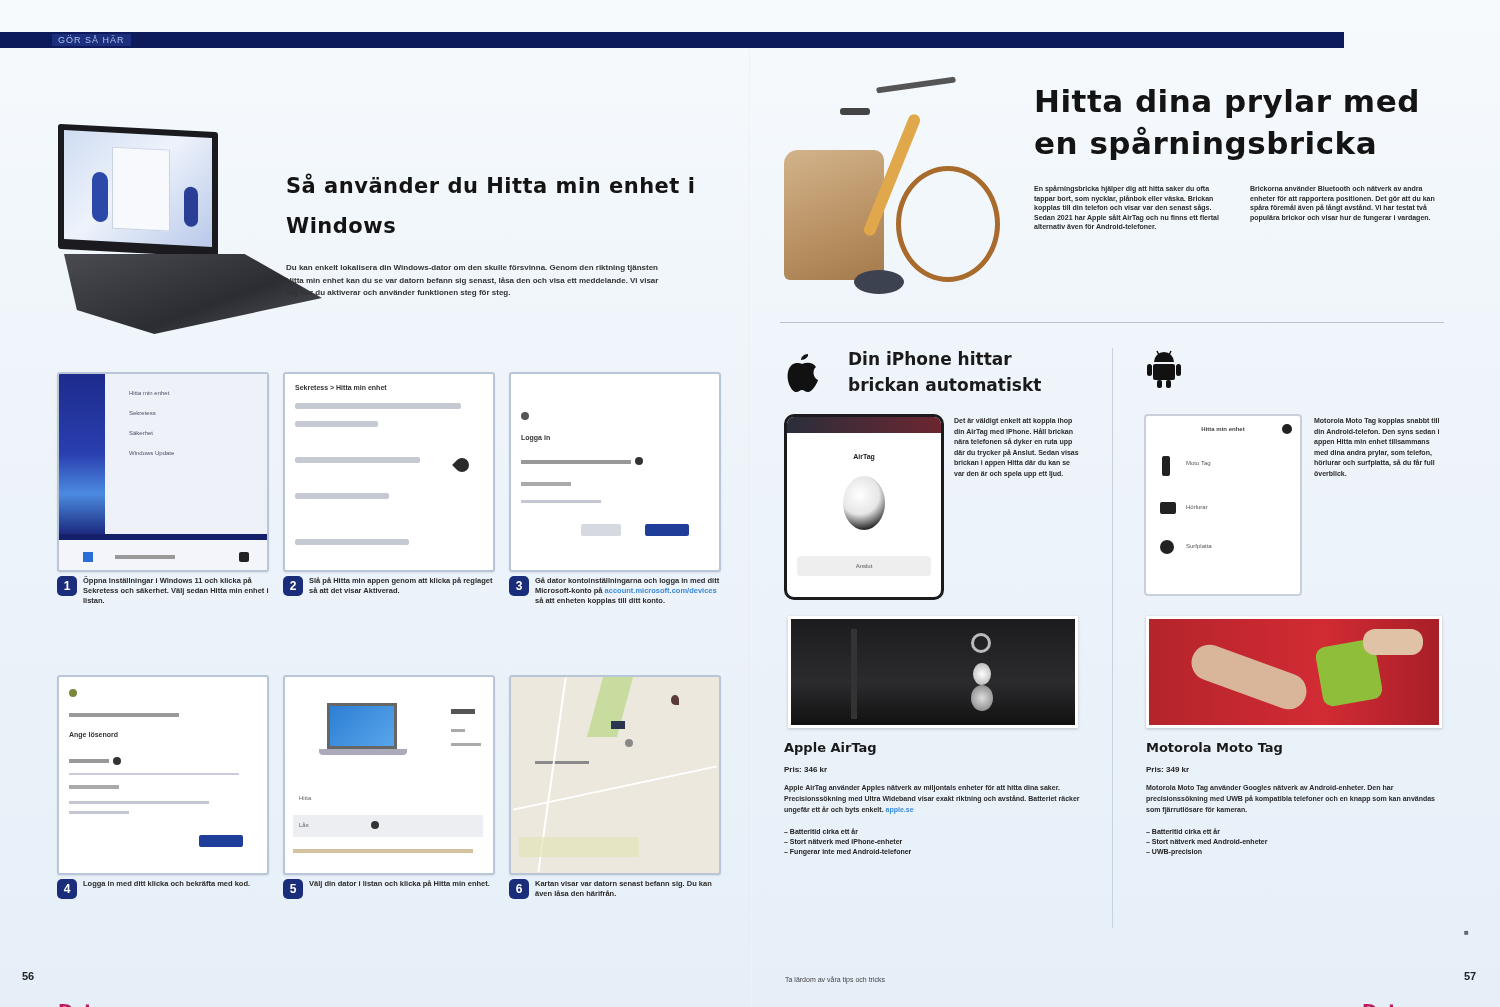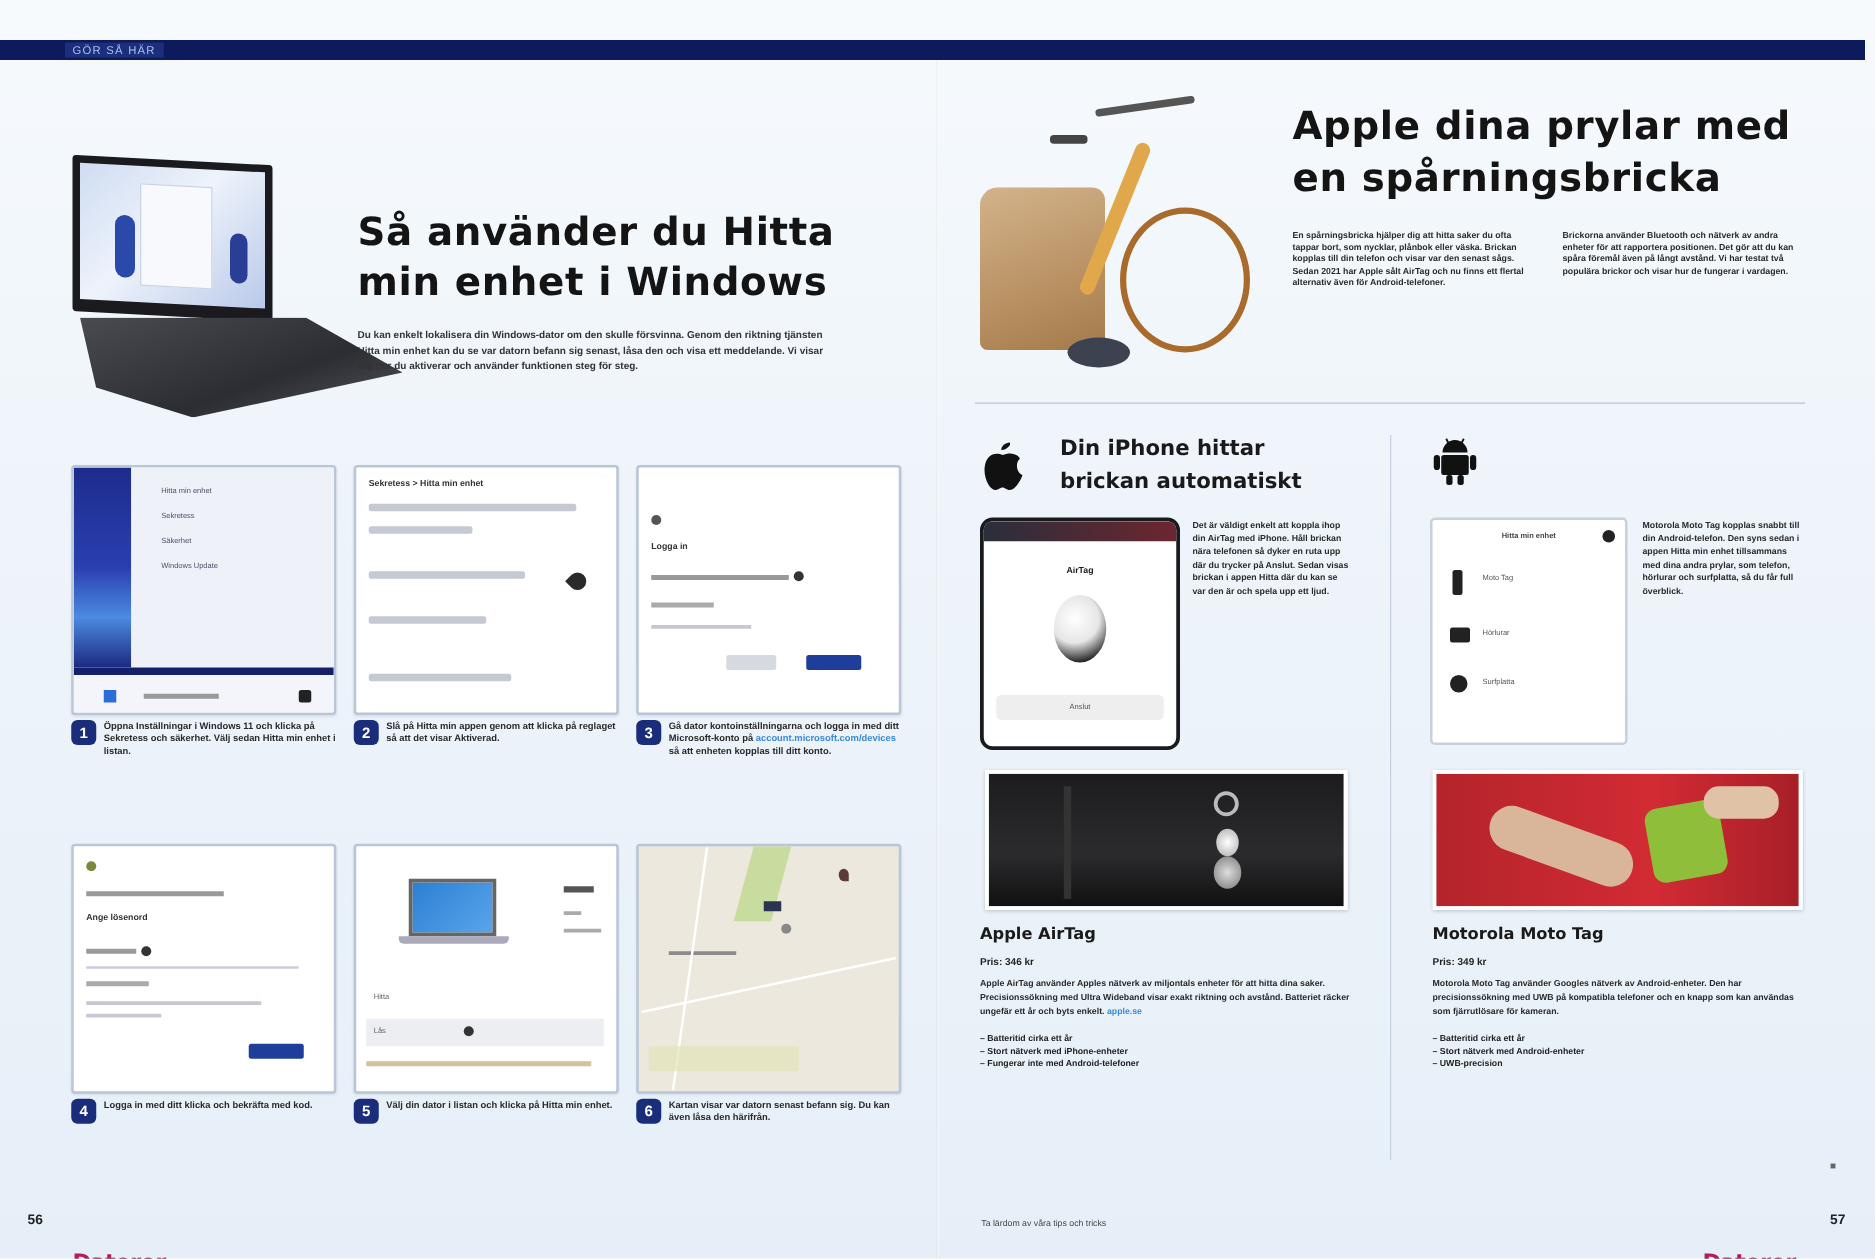--- a/index.html
+++ b/index.html
@@ -3,37 +3,37 @@
 <meta charset="utf-8">
 <style>
   * { box-sizing: border-box; margin: 0; padding: 0; }
   html, body { width: 1500px; height: 1007px; overflow: hidden; }
   body {
     font-family: "Liberation Sans", sans-serif;
     background: linear-gradient(180deg, #f6fafd 0%, #eef4fa 40%, #e6eff8 100%);
     color: #1a1a1a;
     position: relative;
   }
-  .topbar { position: absolute; left: 0; top: 32px; width: 1492px; height: 16px; background: #0d1b5c; }
+  .topbar { position: absolute; left: 0; top: 32px; width: 1344px; height: 16px; background: #0d1b5c; }
   .topbar .tag { position: absolute; left: 52px; top: 2px; height: 12px; padding: 0 6px; font-size: 9px; line-height: 12px; color: #a9c1ee; letter-spacing: 1px; background: #1c2f7c; }
   .spine { position: absolute; left: 749px; top: 48px; width: 2px; height: 959px; background: linear-gradient(90deg, rgba(0,0,0,0.04), rgba(255,255,255,0.6)); }
 
   .h1 { font-family: "DejaVu Sans", sans-serif; font-weight: bold; letter-spacing: 0.5px; color: #141414; }
   .body-text { font-size: 7px; line-height: 9.5px; color: #2b2b2b; }
 
   
   .laptop { position: absolute; left: 52px; top: 124px; width: 270px; height: 220px; }
   .laptop .screen { position: absolute; left: 6px; top: 4px; width: 160px; height: 125px; background: #1b1b1f; transform: skewY(3deg); border-radius: 3px; }
   .laptop .screen .inner { position: absolute; left: 6px; top: 6px; right: 6px; bottom: 10px; background: linear-gradient(135deg,#cfdcf2,#eef3fb 45%,#b9c9ea); }
   .laptop .screen .win { position: absolute; left: 48px; top: 14px; width: 58px; height: 82px; background: #f8f9fc; border: 1px solid #c9d3e6; }
   .laptop .screen .blob1 { position: absolute; left: 28px; top: 40px; width: 16px; height: 50px; background: #2a49a8; border-radius: 8px; }
   .laptop .screen .blob2 { position: absolute; left: 120px; top: 50px; width: 14px; height: 40px; background: #2a3e96; border-radius: 7px; }
   .laptop .base { position: absolute; left: 12px; top: 130px; width: 258px; height: 80px; background: linear-gradient(160deg,#4a4a52,#2c2c33 60%,#55555d); clip-path: polygon(0 0, 70% 0, 100% 55%, 35% 100%, 5% 70%); }
 
-  .left-title { position: absolute; left: 286px; top: 166px; width: 410px; font-size: 31px; line-height: 40px; }
+  .left-title { position: absolute; left: 286px; top: 166px; width: 410px; font-size: 21px; line-height: 40px; }
   .left-intro { position: absolute; left: 286px; top: 262px; width: 380px; font-size: 8px; line-height: 12.5px; font-weight: bold; color: #333; }
 
   .step { position: absolute; width: 212px; }
   .step .shot { width: 212px; height: 200px; background: #fff; border: 2px solid #b9c6d8; border-radius: 3px; position: relative; overflow: hidden; box-shadow: 0 1px 2px rgba(0,0,0,0.08); }
   .step .cap { display: flex; gap: 6px; margin-top: 4px; font-size: 7.5px; line-height: 10px; font-weight: bold; color: #2a2a2a; }
   .step .num { flex: 0 0 auto; width: 20px; height: 20px; background: #1a2d7a; color: #fff; border-radius: 5px; font-size: 12px; font-weight: bold; text-align: center; line-height: 20px; }
   .step .cap .link { color: #3a8ad8; }
 
   .mock-row { height: 6px; background: #8b93a5; opacity: .5; margin: 12px 0 0 22px; width: 60%; border-radius: 2px; }
   .btn-blue { position: absolute; background: #1f3e9a; height: 12px; width: 44px; border-radius: 2px; }
@@ -218,21 +218,21 @@
 
 <div class="bike">
   <div class="bag"></div>
   <div class="wheel"></div>
   <div class="frame"></div>
   <div class="handle"></div>
   <div class="seat"></div>
   <div class="tag"></div>
 </div>
 
-<h1 class="h1 right-title">Apple dina prylar med en spårningsbricka</h1>
+<h1 class="h1 right-title">Hitta dina prylar med en spårningsbricka</h1>
 <div class="right-cols">
   <p class="col body-text" style="font-weight:bold;">En spårningsbricka hjälper dig att hitta saker du ofta tappar bort, som nycklar, plånbok eller väska. Brickan kopplas till din telefon och visar var den senast sågs. Sedan 2021 har Apple sålt AirTag och nu finns ett flertal alternativ även för Android-telefoner.</p>
   <p class="col body-text" style="font-weight:bold;">Brickorna använder Bluetooth och nätverk av andra enheter för att rapportera positionen. Det gör att du kan spåra föremål även på långt avstånd. Vi har testat två populära brickor och visar hur de fungerar i vardagen.</p>
 </div>
 <div class="rule"></div>
 <div class="vrule"></div>
 
 <div class="section-head" style="left:784px; top:346px;gap:28px;">
   <svg class="ico" viewBox="0 0 36 44">
     <path d="M24 6 C22 9 19 10 17 10 C17 7 20 4 24 4 Z" fill="#111"></path>

